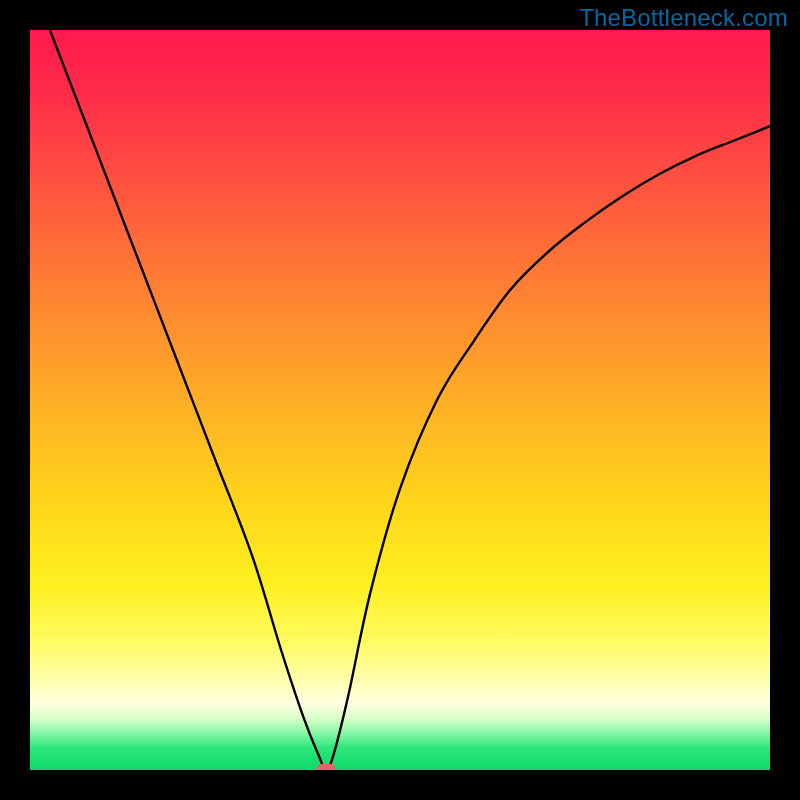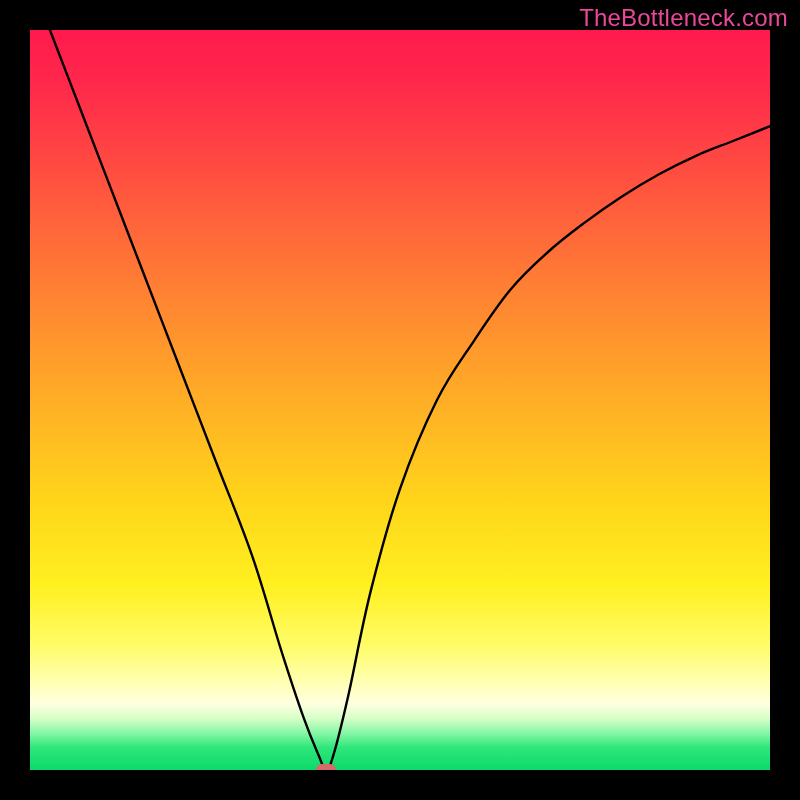--- a/index.html
+++ b/index.html
@@ -47,21 +47,21 @@
       #d8ffc8 93%,
       #86f7a6 95%,
       #2ee67a 97%,
       #0dd96a 100%
     );
   }
   .watermark {
     position: absolute;
     top: 4px;
     right: 12px;
-    color: #ec4899;
+    color: #0369a1;
     font-size: 24px;
     font-weight: 400;
     letter-spacing: 0.2px;
   }
   svg.curve {
     position: absolute;
     left: 0;
     top: 0;
     width: 100%;
     height: 100%;

